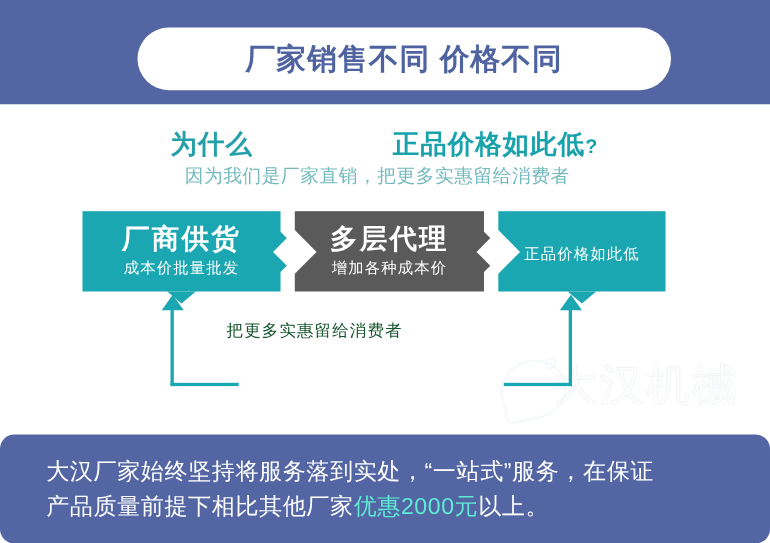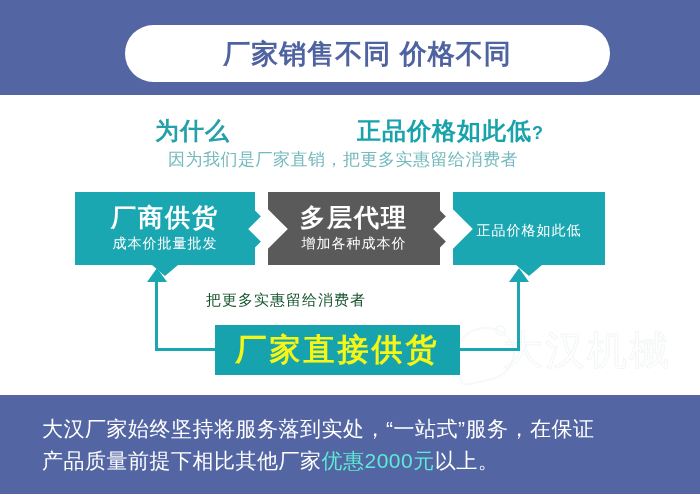--- a/index.html
+++ b/index.html
@@ -127,20 +127,21 @@
   }
   .direct-box span{
     color:#f5f516;font-size:31px;font-weight:bold;letter-spacing:3px;
     white-space:nowrap;
   }
 
   
   .footer{
     position:absolute;left:0;top:395px;width:700px;height:99px;
     background:#5366a3;
+    border-radius:13px;
   }
   .footer-text{
     position:absolute;left:42px;top:18px;width:624px;
     color:#ffffff;font-size:21px;line-height:1.5;letter-spacing:.5px;
   }
   .hl{color:#5eead4;}
 </style>
 </head>
 <body>
 
@@ -188,23 +189,20 @@
 
     <div class="arrow-line" style="left:155px;top:253px;width:62px;height:3px;"></div>
     <div class="arrow-line" style="left:155px;top:186px;width:3px;height:70px;"></div>
     <div class="arrow-head" style="left:147px;top:173px;"></div>
 
     <div class="arrow-line" style="left:458px;top:253px;width:62px;height:3px;"></div>
     <div class="arrow-line" style="left:517px;top:186px;width:3px;height:70px;"></div>
     <div class="arrow-head" style="left:509px;top:173px;"></div>
 
     <div class="mid-label">把更多实惠留给消费者</div>
-    <div class="direct-box">
-      <span>厂家直接供货</span>
-    </div>
 
   </div>
 
   <div class="footer">
     <div class="footer-text">
       <span>大汉厂家始终坚持将服务落到实处，“一站式”服务，在保证</span><br>
       <span>产品质量前提下相比其他厂家</span><span class="hl">优惠2000元</span><span>以上。</span>
     </div>
   </div>
 

